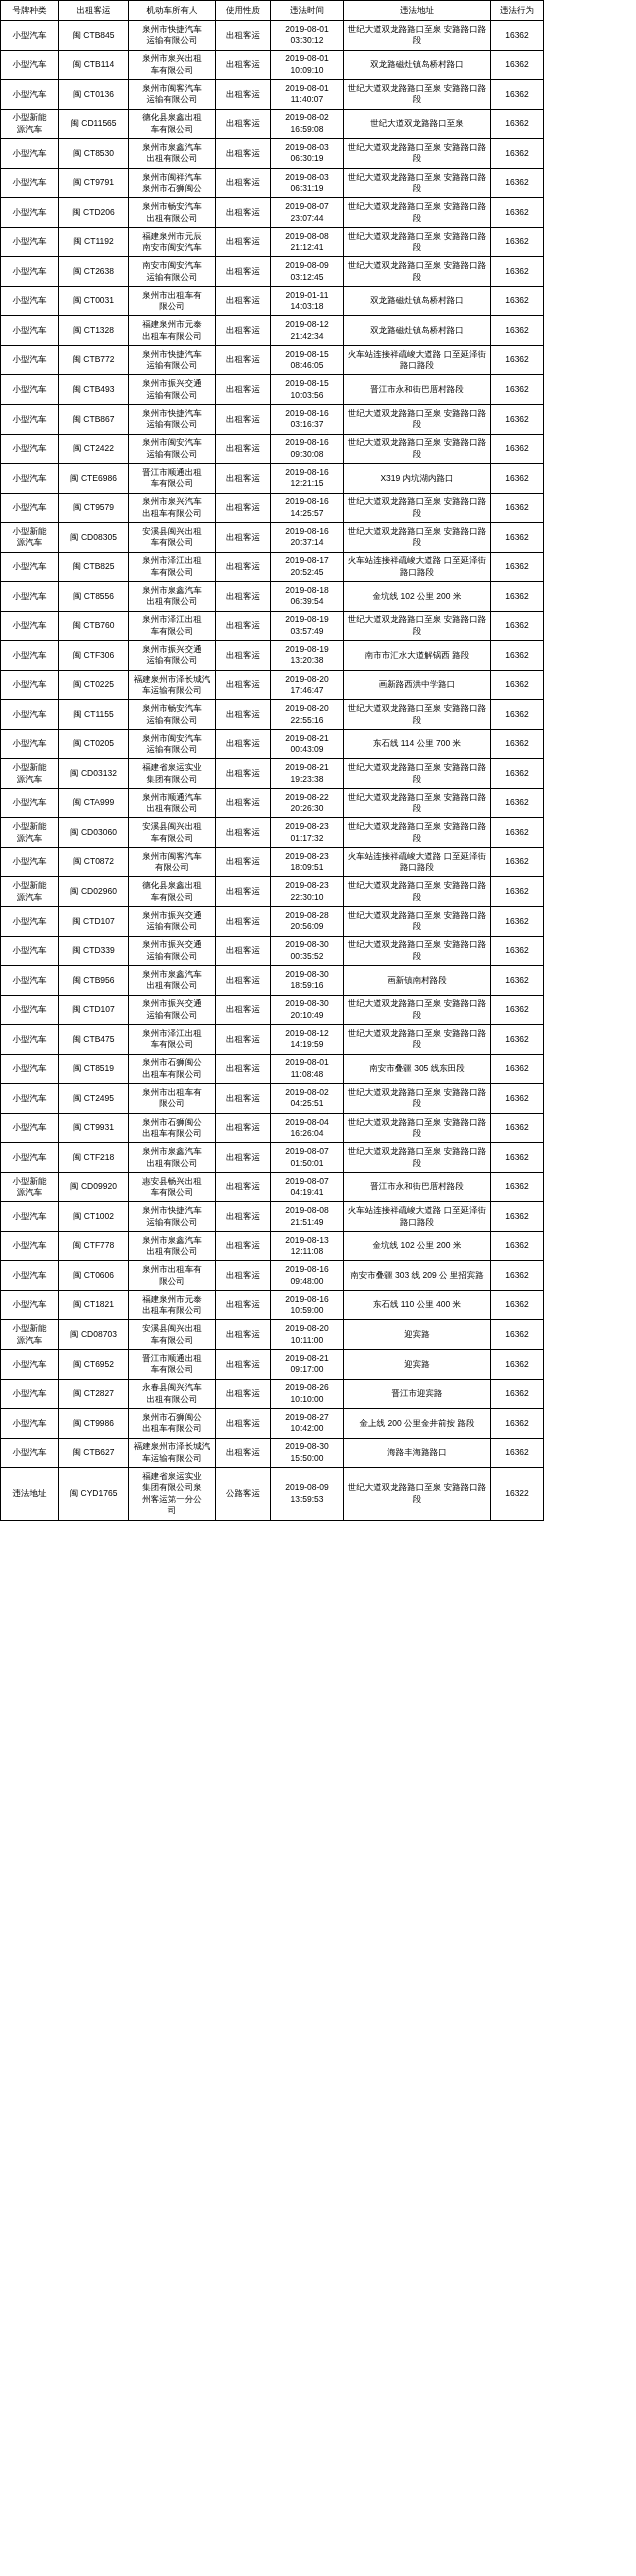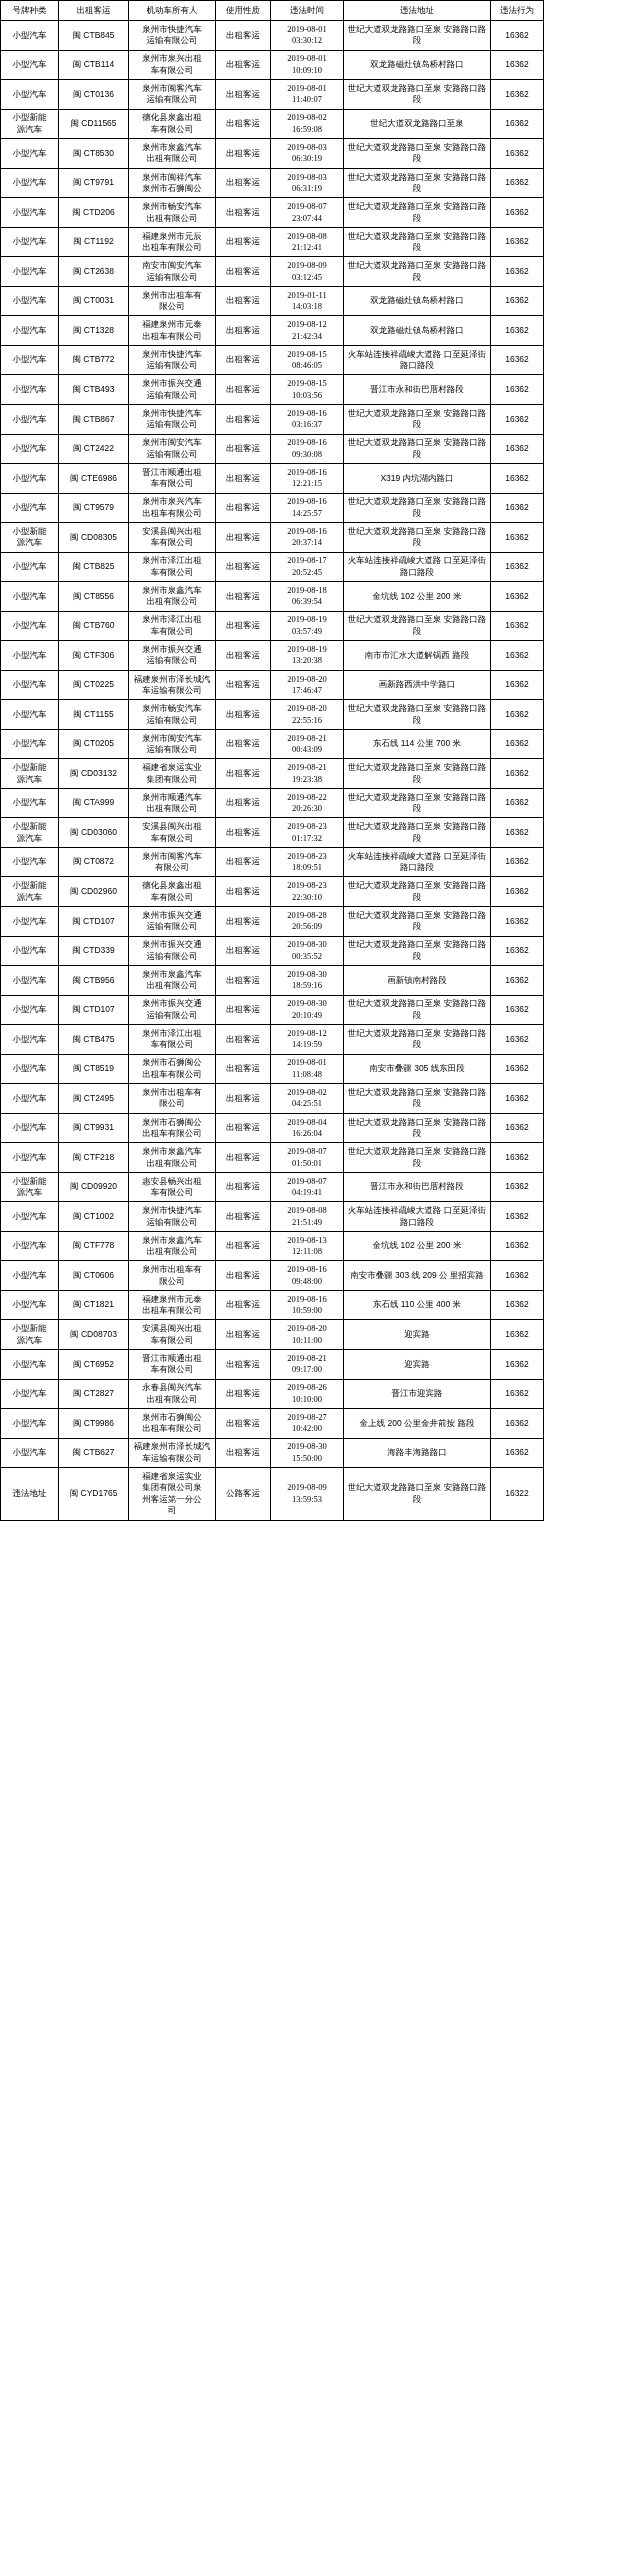--- a/index.html
+++ b/index.html
@@ -39,21 +39,20 @@
     font-weight: normal;
     font-size: 8.5px;
     padding: 3.8px 1.9px;
   }
   td.col-addr, th.col-addr {
     text-align: left;
     padding-left: 4.7px;
   }
   td.col-time {
     white-space: pre-line;
-    font-family: Liberation Serif, serif;
   }
   td.col-type {
     white-space: pre-line;
   }
   td.col-owner {
     white-space: pre-line;
   }
 </style>
 </head>
 <body>
@@ -161,21 +160,21 @@
         <td class="col-time">2019-08-07
 23:07:44</td>
         <td class="col-addr">世纪大道双龙路路口至泉
 安路路口路段</td>
         <td>16362</td>
       </tr>
       <tr>
         <td class="col-type">小型汽车</td>
         <td>闽 CT1192</td>
         <td class="col-owner">福建泉州市元辰
-出租车有限公司</td>
+南安市闽安汽车</td>
         <td>出租客运</td>
         <td class="col-time">2019-08-08
 21:12:41</td>
         <td class="col-addr">世纪大道双龙路路口至泉
 安路路口路段</td>
         <td>16362</td>
       </tr>
       <tr>
         <td class="col-type">小型汽车</td>
         <td>闽 CT2638</td>

